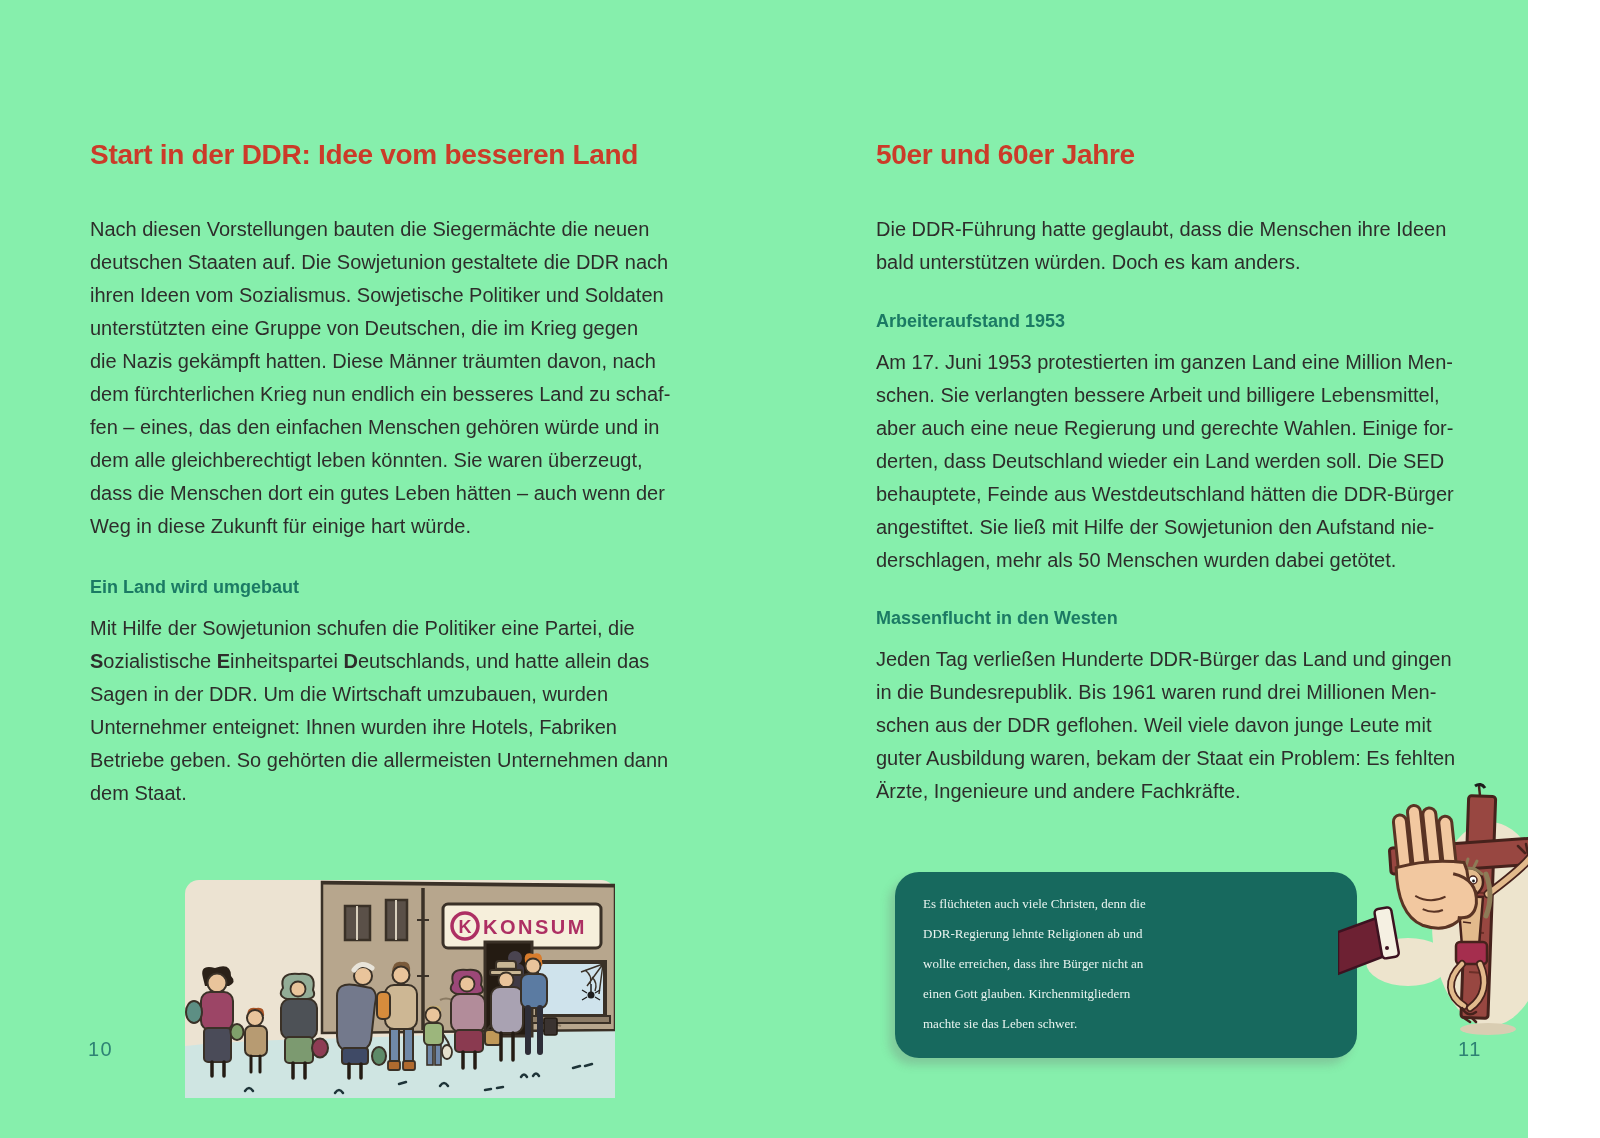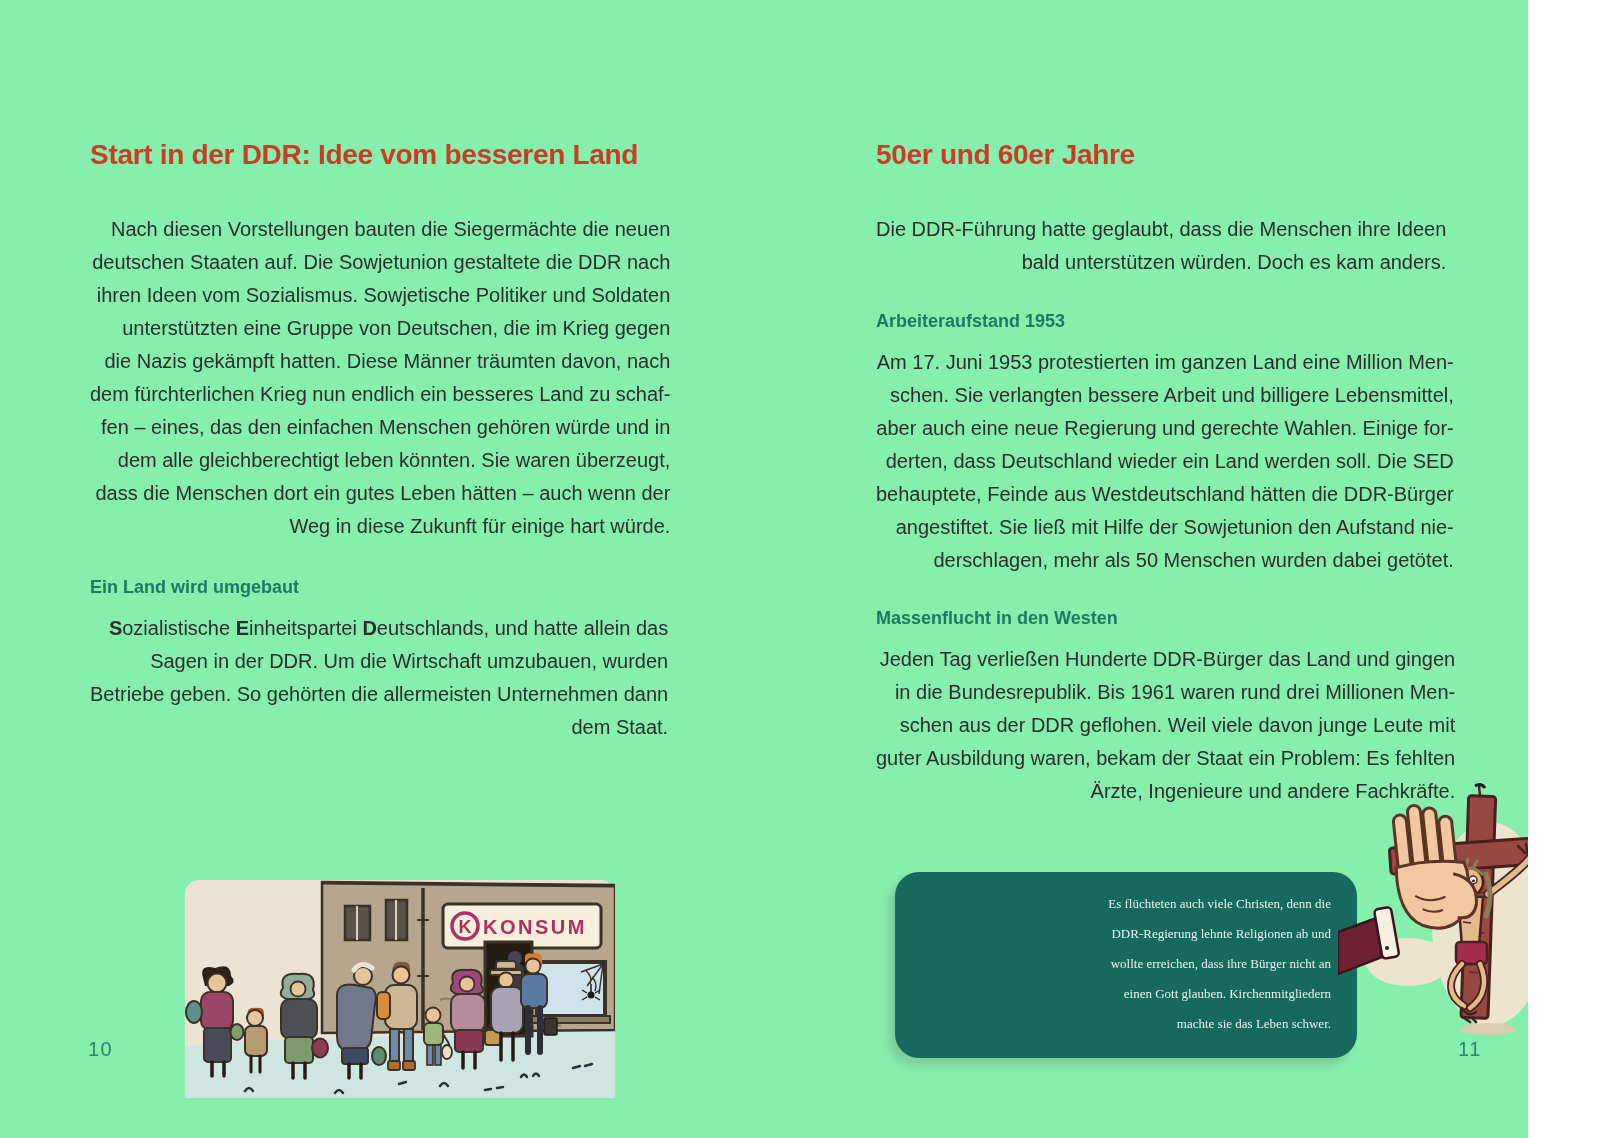--- a/index.html
+++ b/index.html
@@ -1,21 +1,21 @@
 <!DOCTYPE html>
 <html><head>
 <meta charset="utf-8">
 <style>
   html,body{margin:0;padding:0;background:#ffffff;}
   #canvas{position:relative;width:1528px;height:1138px;background:#86efac;overflow:hidden;
           font-family:"Liberation Sans",sans-serif;}
   .heading{position:absolute;font-weight:bold;font-size:28px;letter-spacing:-0.3px;color:#cb3b29;white-space:nowrap;}
   .subheading{position:absolute;font-weight:bold;font-size:18px;color:#1b7a64;white-space:nowrap;}
   .para{position:absolute;font-size:20px;line-height:33px;color:#2e2d2b;}
-  .tline{white-space:nowrap;text-align:right;}
+  .tline{white-space:nowrap;}
   .b{font-weight:bold;}
   #lp-heading{left:90px;top:139px;}
   #lp-para1{left:90px;top:213px;}
   #lp-h2{left:90px;top:577px;}
   #lp-para2{left:90px;top:612px;}
   #rp-heading{left:876px;top:139px;}
   #rp-intro{left:876px;top:213px;}
   #rp-h2a{left:876px;top:311px;}
   #rp-para-a{left:876px;top:346px;}
   #rp-h2b{left:876px;top:608px;}
@@ -47,22 +47,24 @@
         <div class="tline">dem fürchterlichen Krieg nun endlich ein besseres Land zu schaf-</div>
         <div class="tline">fen – eines, das den einfachen Menschen gehören würde und in</div>
         <div class="tline">dem alle gleichberechtigt leben könnten. Sie waren überzeugt,</div>
         <div class="tline">dass die Menschen dort ein gutes Leben hätten – auch wenn der</div>
         <div class="tline">Weg in diese Zukunft für einige hart würde.</div>
       </div>
 
     <div id="lp-h2" class="subheading">Ein Land wird umgebaut</div>
 
     <div id="lp-para2" class="para">
+        <div class="tline">Mit Hilfe der Sowjetunion schufen die Politiker eine Partei, die</div>
         <div class="tline"><span class="b">S</span><span>ozialistische </span><span class="b">E</span><span>inheitspartei </span><span class="b">D</span><span>eutschlands, und hatte allein das</span></div>
         <div class="tline">Sagen in der DDR. Um die Wirtschaft umzubauen, wurden</div>
+        <div class="tline">Unternehmer enteignet: Ihnen wurden ihre Hotels, Fabriken</div>
         <div class="tline">Betriebe geben. So gehörten die allermeisten Unternehmen dann</div>
         <div class="tline">dem Staat.</div>
       </div>
 
     <svg id="lp-illustration" viewBox="0 0 430 218" role="img" aria-label="Cartoon: Menschen stehen Schlange vor einem KONSUM-Laden mit leerem Schaufenster und Spinnennetz">
 
       <rect x="0" y="0" width="430" height="218" rx="14" fill="#ece3d2"></rect>
 
       <path d="M0,166 C90,156 210,162 430,144 L430,218 L0,218 Z" fill="#cfe5e2"></path>
 

